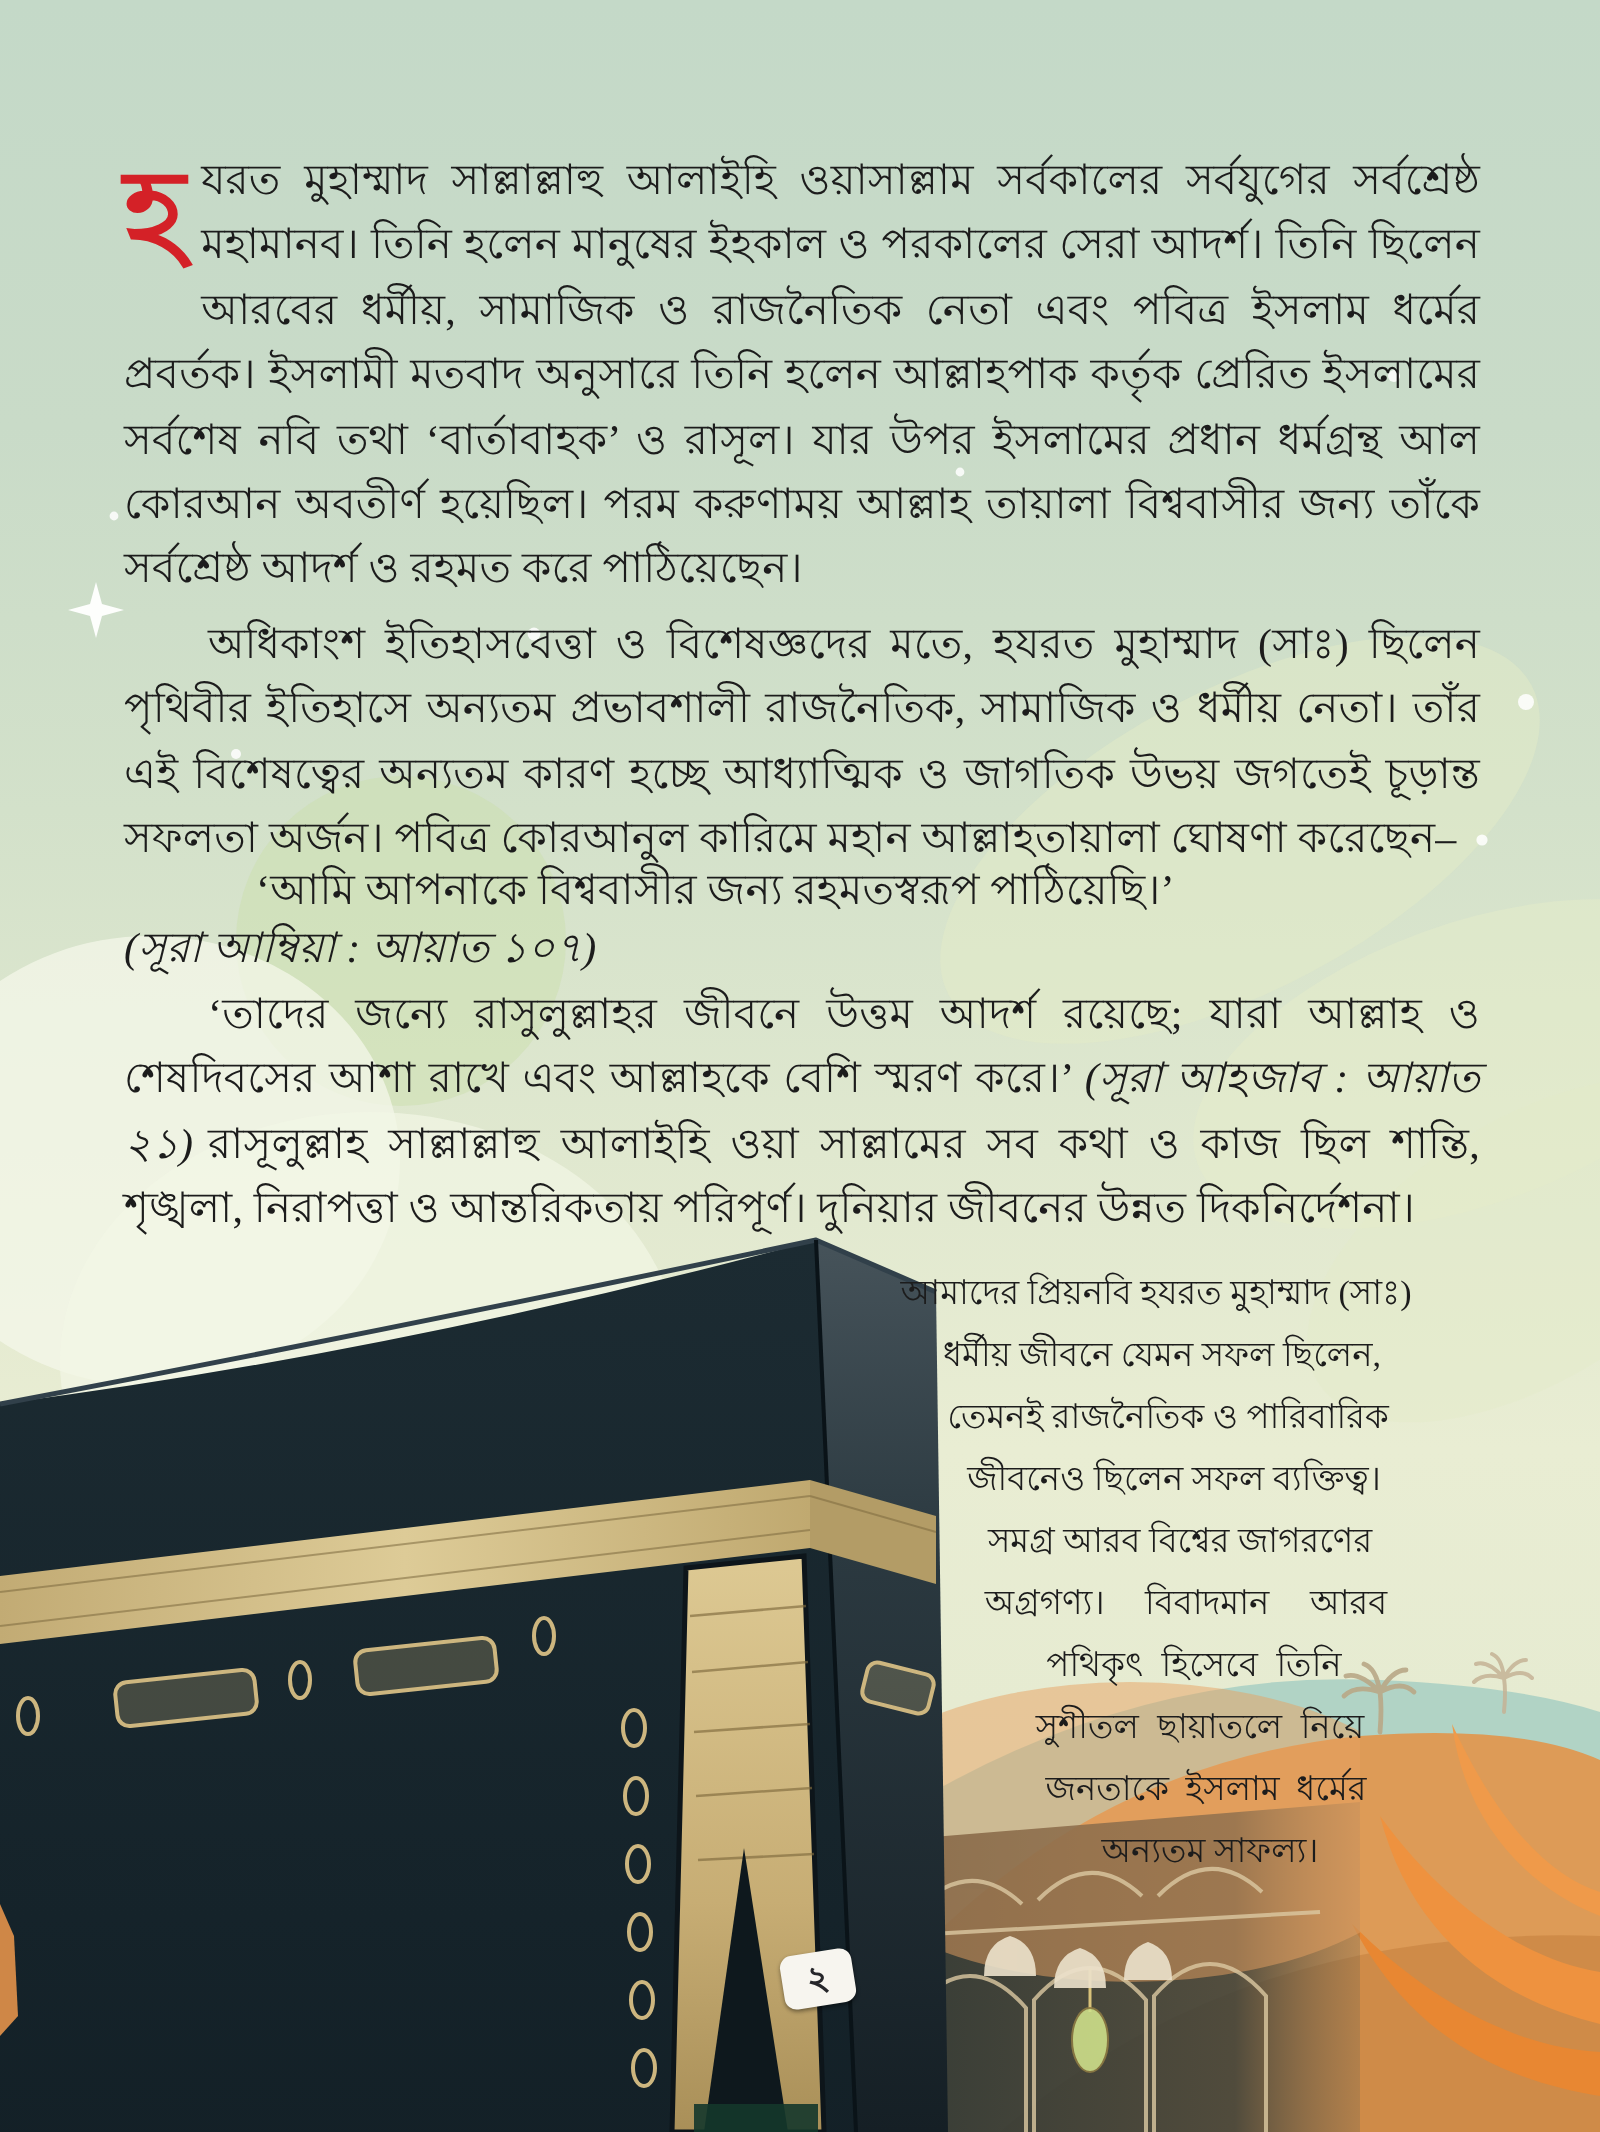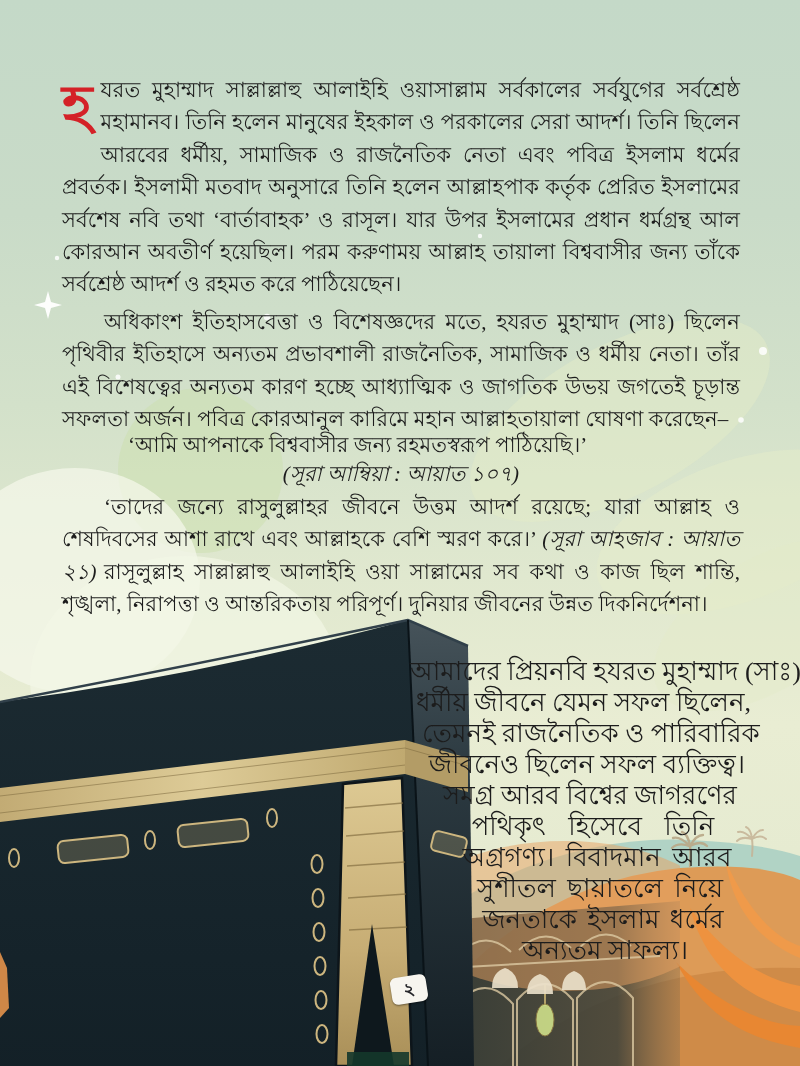--- a/index.html
+++ b/index.html
@@ -22,28 +22,28 @@
   .kaaba-svg{position:absolute;left:0;top:616px;z-index:4;}
 
   
   .tb{position:absolute;left:62px;width:678px;font-size:21px;line-height:32.4px;
       text-align:justify;z-index:6;letter-spacing:0.1px;}
   .para1{top:74px;}
   .dropcap{float:left;font-size:58px;line-height:62px;height:64px;color:#d42127;
            font-weight:bold;margin:2px 8px 0 0;}
   .para2{top:306px;text-indent:42px;}
   .quote1{top:429px;text-align:left;padding-left:66px;width:612px;}
-  .cite1{top:458px;text-align:center;font-style:italic;padding-right:2px;}
+  .cite1{top:458px;text-align:left;font-style:italic;padding-right:2px;}
   .quote2{top:491px;text-indent:42px;}
   .quote2 .cite-inline{font-style:italic;}
   .para3{top:556px;text-indent:42px;}
 
   
-  .rc{position:absolute;left:410px;top:631px;width:336px;z-index:6;font-size:26px;
-      font-family:"Liberation Serif","DejaVu Serif",serif;color:#1c1c1c;margin-top:25px;}
+  .rc{position:absolute;left:410px;top:631px;width:336px;z-index:6;font-size:17px;
+      font-family:"Liberation Serif","DejaVu Serif",serif;color:#1c1c1c;}
   .rc>div{line-height:31px;height:31px;text-align:center;white-space:nowrap;}
   .rc>div:nth-child(1){margin-left:0;}
   .rc>div:nth-child(2){margin-left:6px;}
   .rc>div:nth-child(3){margin-left:12px;}
   .rc>div:nth-child(4){margin-left:18px;}
   .rc>div:nth-child(5){margin-left:24px;}
   .rc>div:nth-child(6){margin-left:30px;word-spacing:16px;}
   .rc>div:nth-child(7){margin-left:38px;word-spacing:5px;}
   .rc>div:nth-child(8){margin-left:44px;word-spacing:5px;}
   .rc>div:nth-child(9){margin-left:50px;word-spacing:4px;}
@@ -227,22 +227,22 @@
   </div>
 
   <div class="tb para3">রাসূলুল্লাহ সাল্লাল্লাহু আলাইহি ওয়া সাল্লামের সব কথা ও কাজ ছিল শান্তি, শৃঙ্খলা, নিরাপত্তা ও আন্তরিকতায় পরিপূর্ণ। দুনিয়ার জীবনের উন্নত দিকনির্দেশনা।</div>
 
   <div class="rc">
     <div>আমাদের প্রিয়নবি হযরত মুহাম্মাদ (সাঃ)</div>
     <div>ধর্মীয় জীবনে যেমন সফল ছিলেন,</div>
     <div>তেমনই রাজনৈতিক ও পারিবারিক</div>
     <div>জীবনেও ছিলেন সফল ব্যক্তিত্ব।</div>
     <div>সমগ্র আরব বিশ্বের জাগরণের</div>
+    <div>অগ্রগণ্য। বিবাদমান আরব</div>
     <div>পথিকৃৎ হিসেবে তিনি</div>
-    <div>অগ্রগণ্য। বিবাদমান আরব</div>
     <div>সুশীতল ছায়াতলে নিয়ে</div>
     <div>জনতাকে ইসলাম ধর্মের</div>
     <div>অন্যতম সাফল্য।</div>
   </div>
 
   <div class="badge">২</div>
 
 </div>
 
 </body></html>

